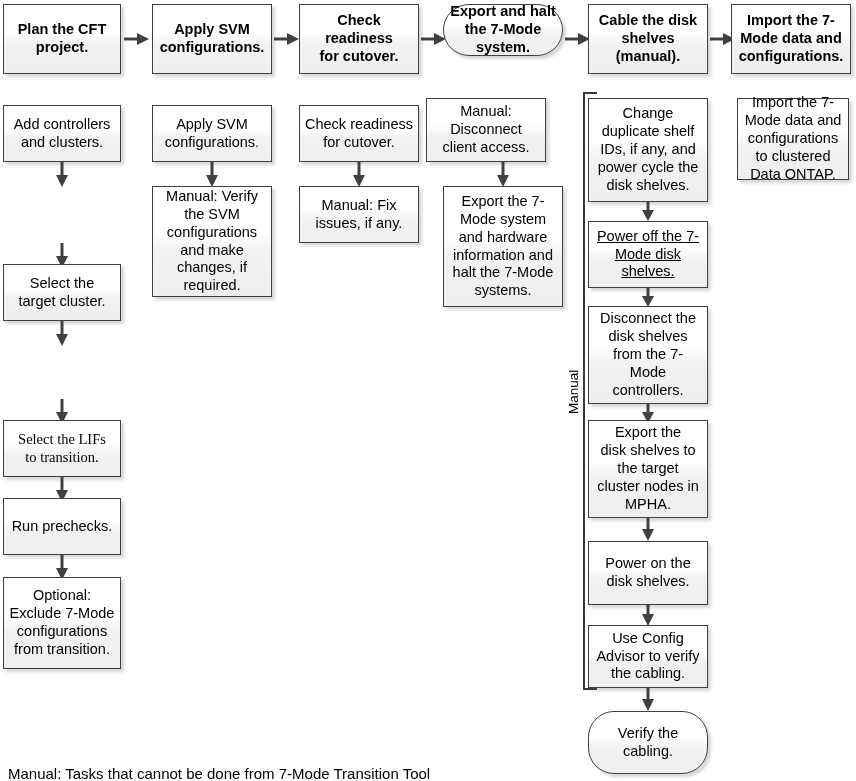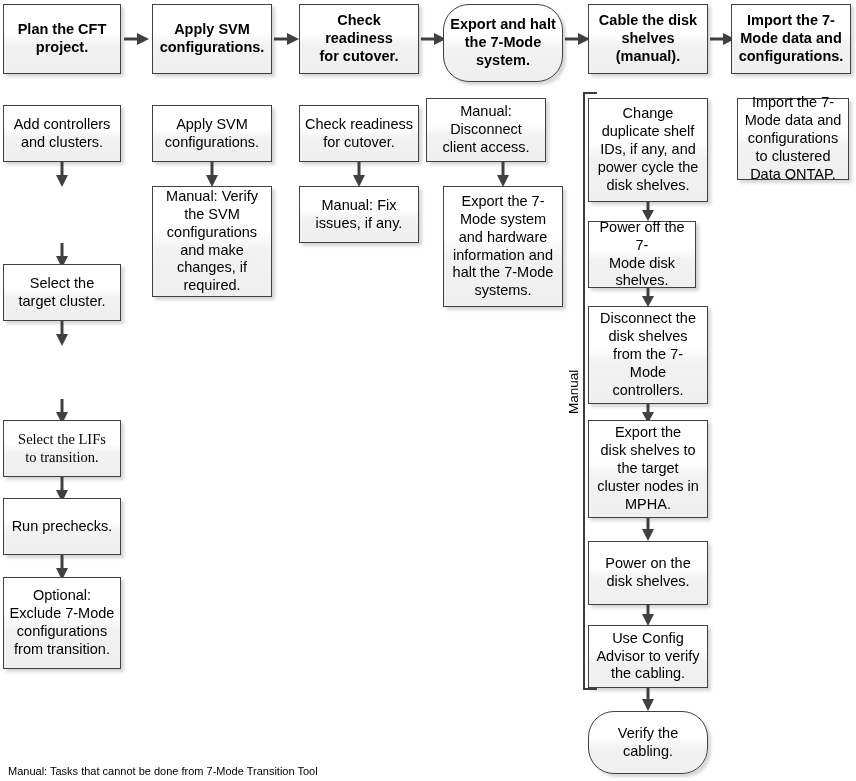--- a/index.html
+++ b/index.html
@@ -65,21 +65,21 @@
     font-size: 13.5px;
     color: #000000;
     transform: rotate(-90deg);
     transform-origin: left top;
     white-space: nowrap;
   }
 
   
   .footnote {
     position: absolute;
-    font-size: 11px;
+    font-size: 15px;
     color: #000000;
     white-space: nowrap;
   }
 </style>
 </head>
 <body>
 
 <div id="canvas">
 
   <div class="node top" style="left:3px; top:4px; width:118px; height:70px;">Plan the CFT
@@ -105,21 +105,21 @@
   <div class="node top" style="left:299px; top:4px; width:120px; height:70px;">Check readiness
 for cutover.</div>
 
   <div class="arrow" style="left:421px; top:31px; width:26px; height:16px;">
     <svg width="26" height="16" viewBox="0 0 26 16">
       <path d="M0 8 H15" stroke="#404040" stroke-width="3" fill="none"></path>
       <path d="M13 2 L25 8 L13 14 Z" fill="#404040"></path>
     </svg>
   </div>
 
-  <div class="node top" style="left:443px; top:4px; width:120px; height:78px;border-radius:26px;">Export and halt
+  <div class="node top" style="left:443px; top:4px; width:120px; height:52px;border-radius:26px;">Export and halt
 the 7-Mode
 system.</div>
 
   <div class="arrow" style="left:565px; top:31px; width:26px; height:16px;">
     <svg width="26" height="16" viewBox="0 0 26 16">
       <path d="M0 8 H15" stroke="#404040" stroke-width="3" fill="none"></path>
       <path d="M13 2 L25 8 L13 14 Z" fill="#404040"></path>
     </svg>
   </div>
 
@@ -242,21 +242,21 @@
 IDs, if any, and
 power cycle the
 disk shelves.</div>
   <div class="arrow" style="left:640px; top:202px; width:16px; height:20px;">
     <svg width="16" height="20" viewBox="0 0 16 20">
       <path d="M8 0 V10" stroke="#404040" stroke-width="3" fill="none"></path>
       <path d="M2 8 L8 19 L14 8 Z" fill="#404040"></path>
     </svg>
   </div>
 
-  <div class="node" style="left:588px; top:221px; width:108px; height:67px;">Power off the 7-
+  <div class="node" style="left:588px; top:221px; width:120px; height:67px;text-decoration:underline;">Power off the 7-
 Mode disk
 shelves.</div>
   <div class="arrow" style="left:640px; top:288px; width:16px; height:20px;">
     <svg width="16" height="20" viewBox="0 0 16 20">
       <path d="M8 0 V10" stroke="#404040" stroke-width="3" fill="none"></path>
       <path d="M2 8 L8 19 L14 8 Z" fill="#404040"></path>
     </svg>
   </div>
 
   <div class="node" style="left:588px; top:306px; width:120px; height:98px;">Disconnect the

